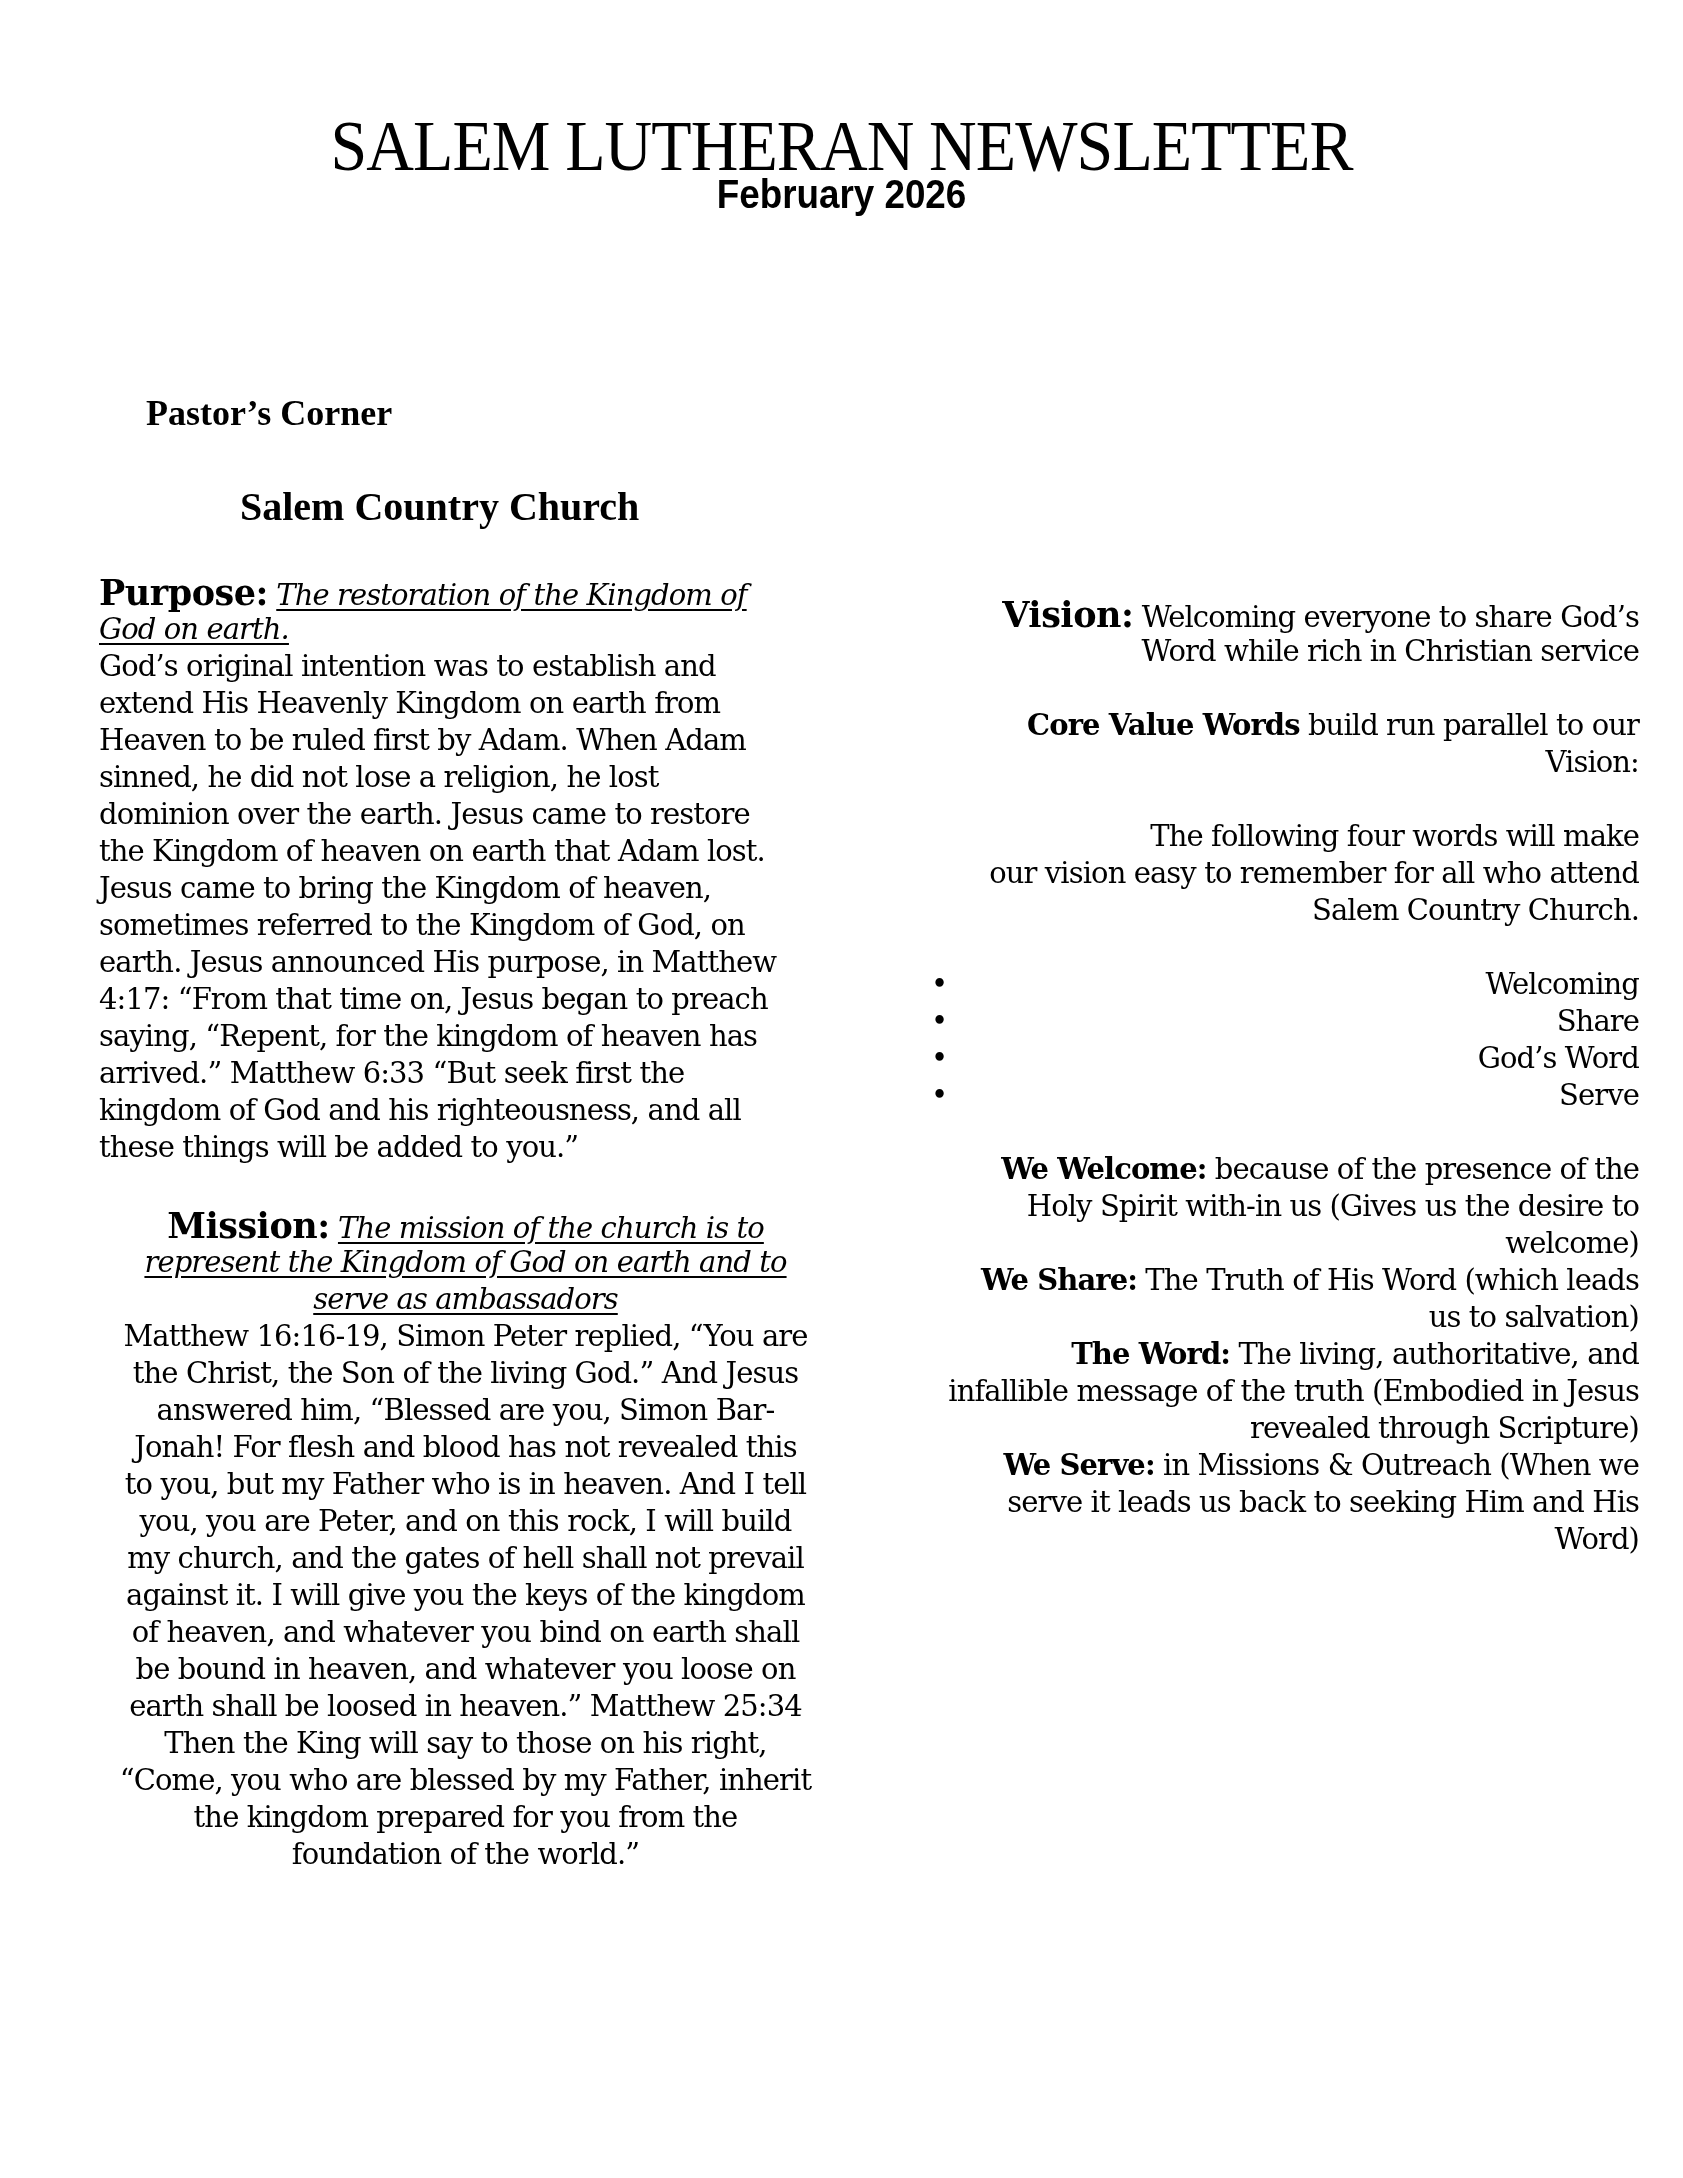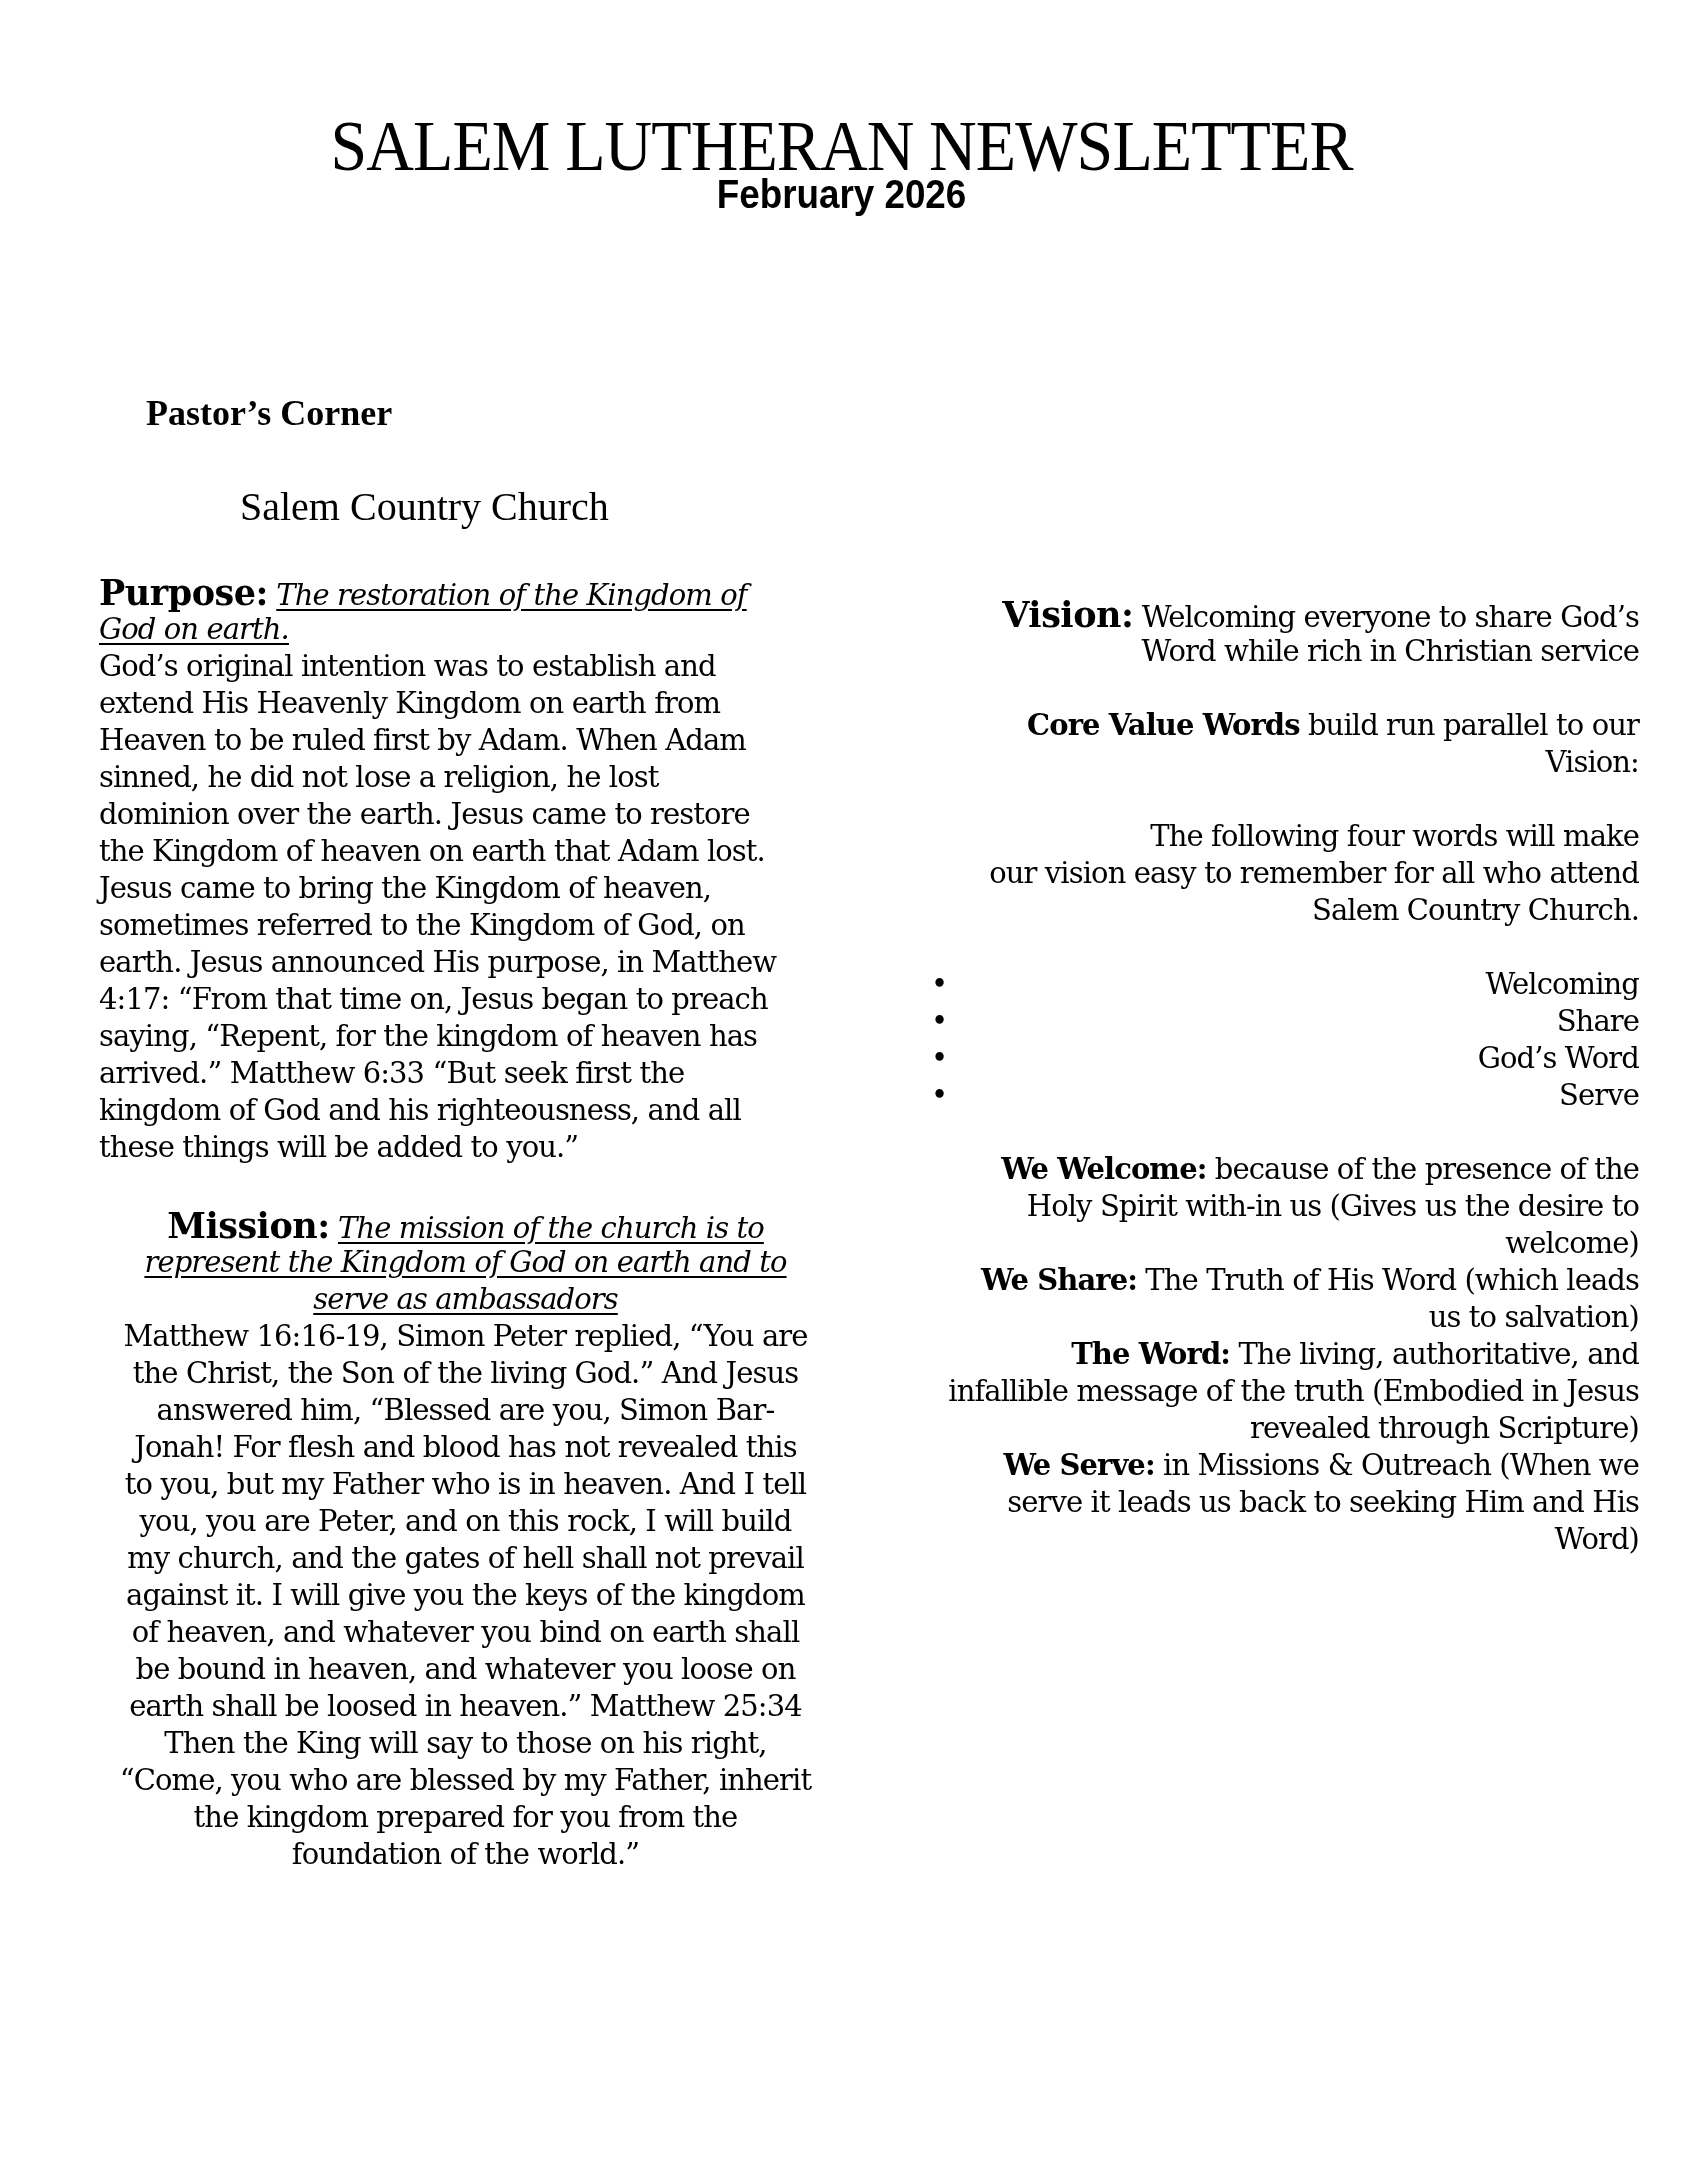--- a/index.html
+++ b/index.html
@@ -15,21 +15,21 @@
       position: absolute; left: 0; width: 1683px; top: 170px; text-align: center;
       font-family: "Liberation Sans", sans-serif; font-weight: bold; font-size: 40px; line-height: 48px;
       transform: scaleX(0.92); transform-origin: center;
     }
     .section-title {
       position: absolute; left: 99px; top: 386px;
       font-family: "Liberation Serif", serif; font-weight: bold; font-size: 36px; line-height: 55px; margin-left: 47px;
     }
     .subtitle {
       position: absolute; left: 240px; top: 483px;
-      font-family: "Liberation Serif", serif; font-weight: normal; font-size: 40px; line-height: 48px;
+      font-family: "Liberation Serif", serif; font-weight: bold; font-size: 40px; line-height: 48px;
     }
 
     .col { position: absolute; font-family: "DejaVu Serif", serif; font-size: 29px; line-height: 37px; letter-spacing: -0.9px; }
     .col-left { left: 99px; top: 574px; width: 733px; }
     .col-right { left: 887px; top: 596px; width: 752px; text-align: right; }
     .line { white-space: nowrap; display: block; height: 37px; }
     .blank { display: block; height: 37px; }
 
     .lead { font-weight: bold; font-size: 35px; letter-spacing: -0.5px; }
     .em-u { font-style: italic; text-decoration: underline; text-underline-offset: 4px; }

